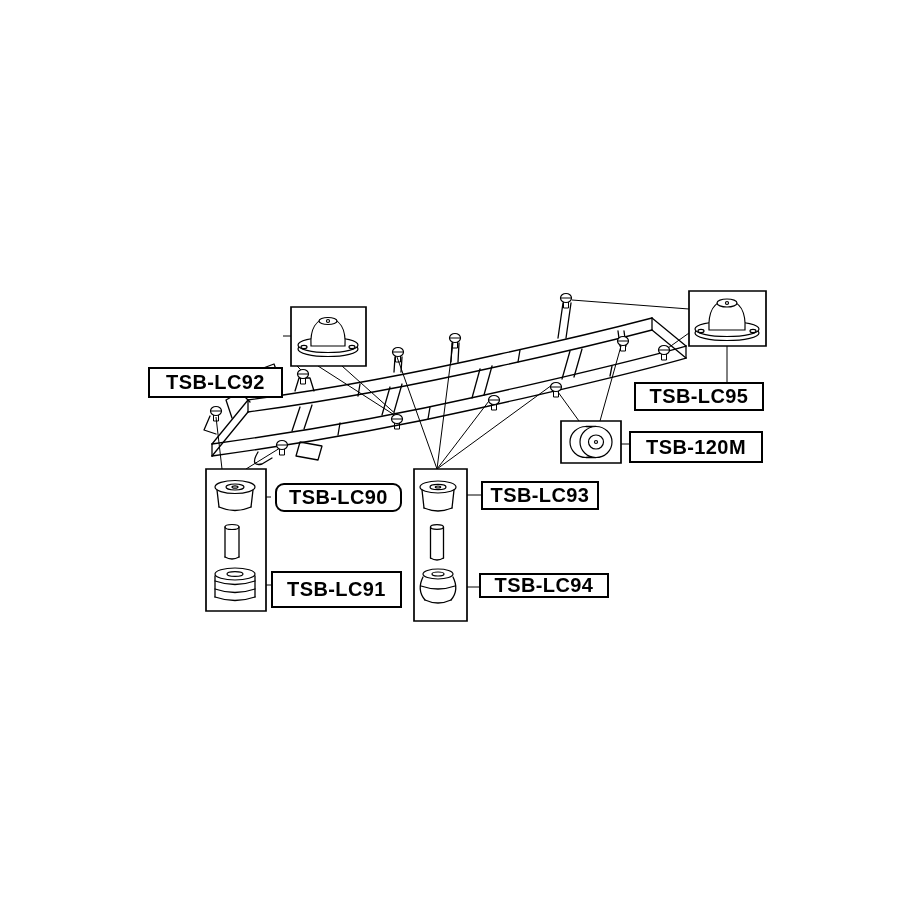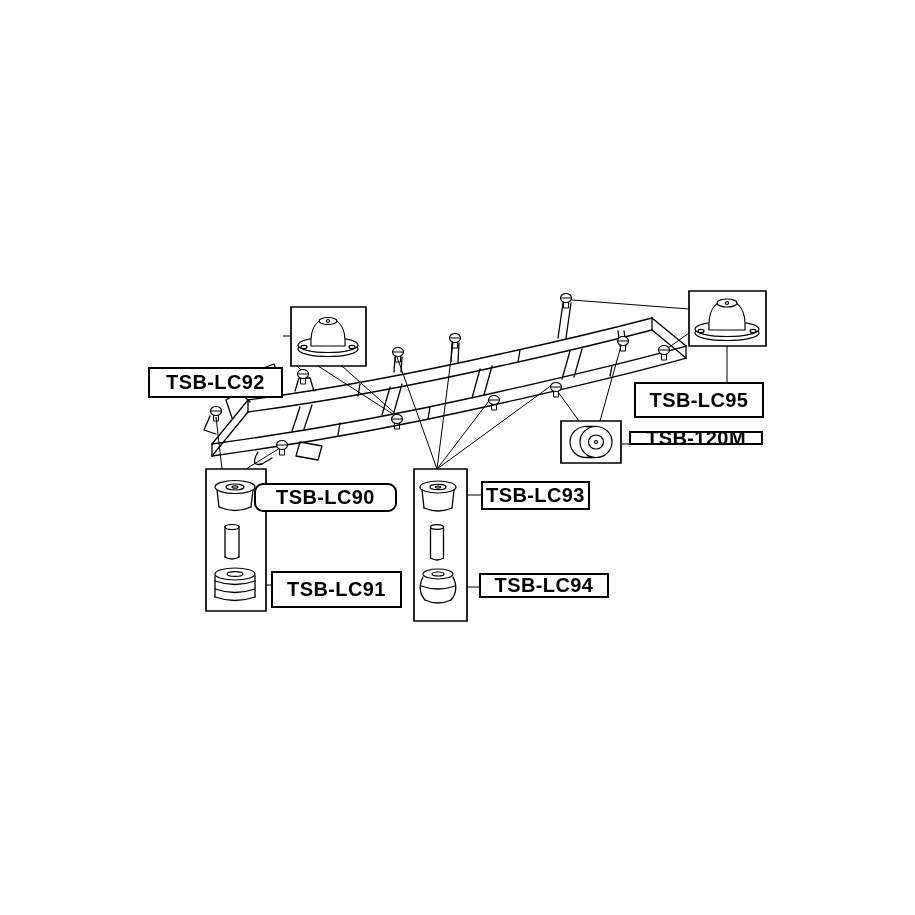--- a/index.html
+++ b/index.html
@@ -243,25 +243,25 @@
         <path class="ln" d="M423,577 C419,585 419,593 425,600"></path>
         <path class="ln" d="M453,577 C457,585 457,593 451,600"></path>
         <path class="ln" d="M421,586 Q438,592 455,586"></path>
         <path class="ln" d="M425,600 Q438,606 451,600"></path>
       </g>
     </g>
   </svg>
 
   <div class="part-label" style="left:148px; top:321px; width:135px; height:31px;margin-top:46px;">TSB-LC92</div>
 
-  <div class="part-label" style="left:634px; top:382px; width:130px; height:36px;">TSB-LC95</div>
-
-  <div class="part-label" style="left:629px; top:431px; width:134px; height:14px;">TSB-120M</div>
-
-  <div class="part-label" style="left:254px; top:483px; width:143px; height:29px;border-radius:9px;">TSB-LC90</div>
+  <div class="part-label" style="left:634px; top:382px; width:130px; height:29px;">TSB-LC95</div>
+
+  <div class="part-label" style="left:629px; top:431px; width:134px; height:32px;">TSB-120M</div>
+
+  <div class="part-label" style="left:275px; top:483px; width:127px; height:29px;border-radius:9px;">TSB-LC90</div>
 
   <div class="part-label" style="left:271px; top:571px; width:131px; height:37px;">TSB-LC91</div>
 
-  <div class="part-label" style="left:481px; top:481px; width:109px; height:29px;">TSB-LC93</div>
+  <div class="part-label" style="left:481px; top:481px; width:118px; height:29px;">TSB-LC93</div>
 
   <div class="part-label" style="left:479px; top:573px; width:130px; height:25px;">TSB-LC94</div>
 
 </div>
 
 </body></html>

